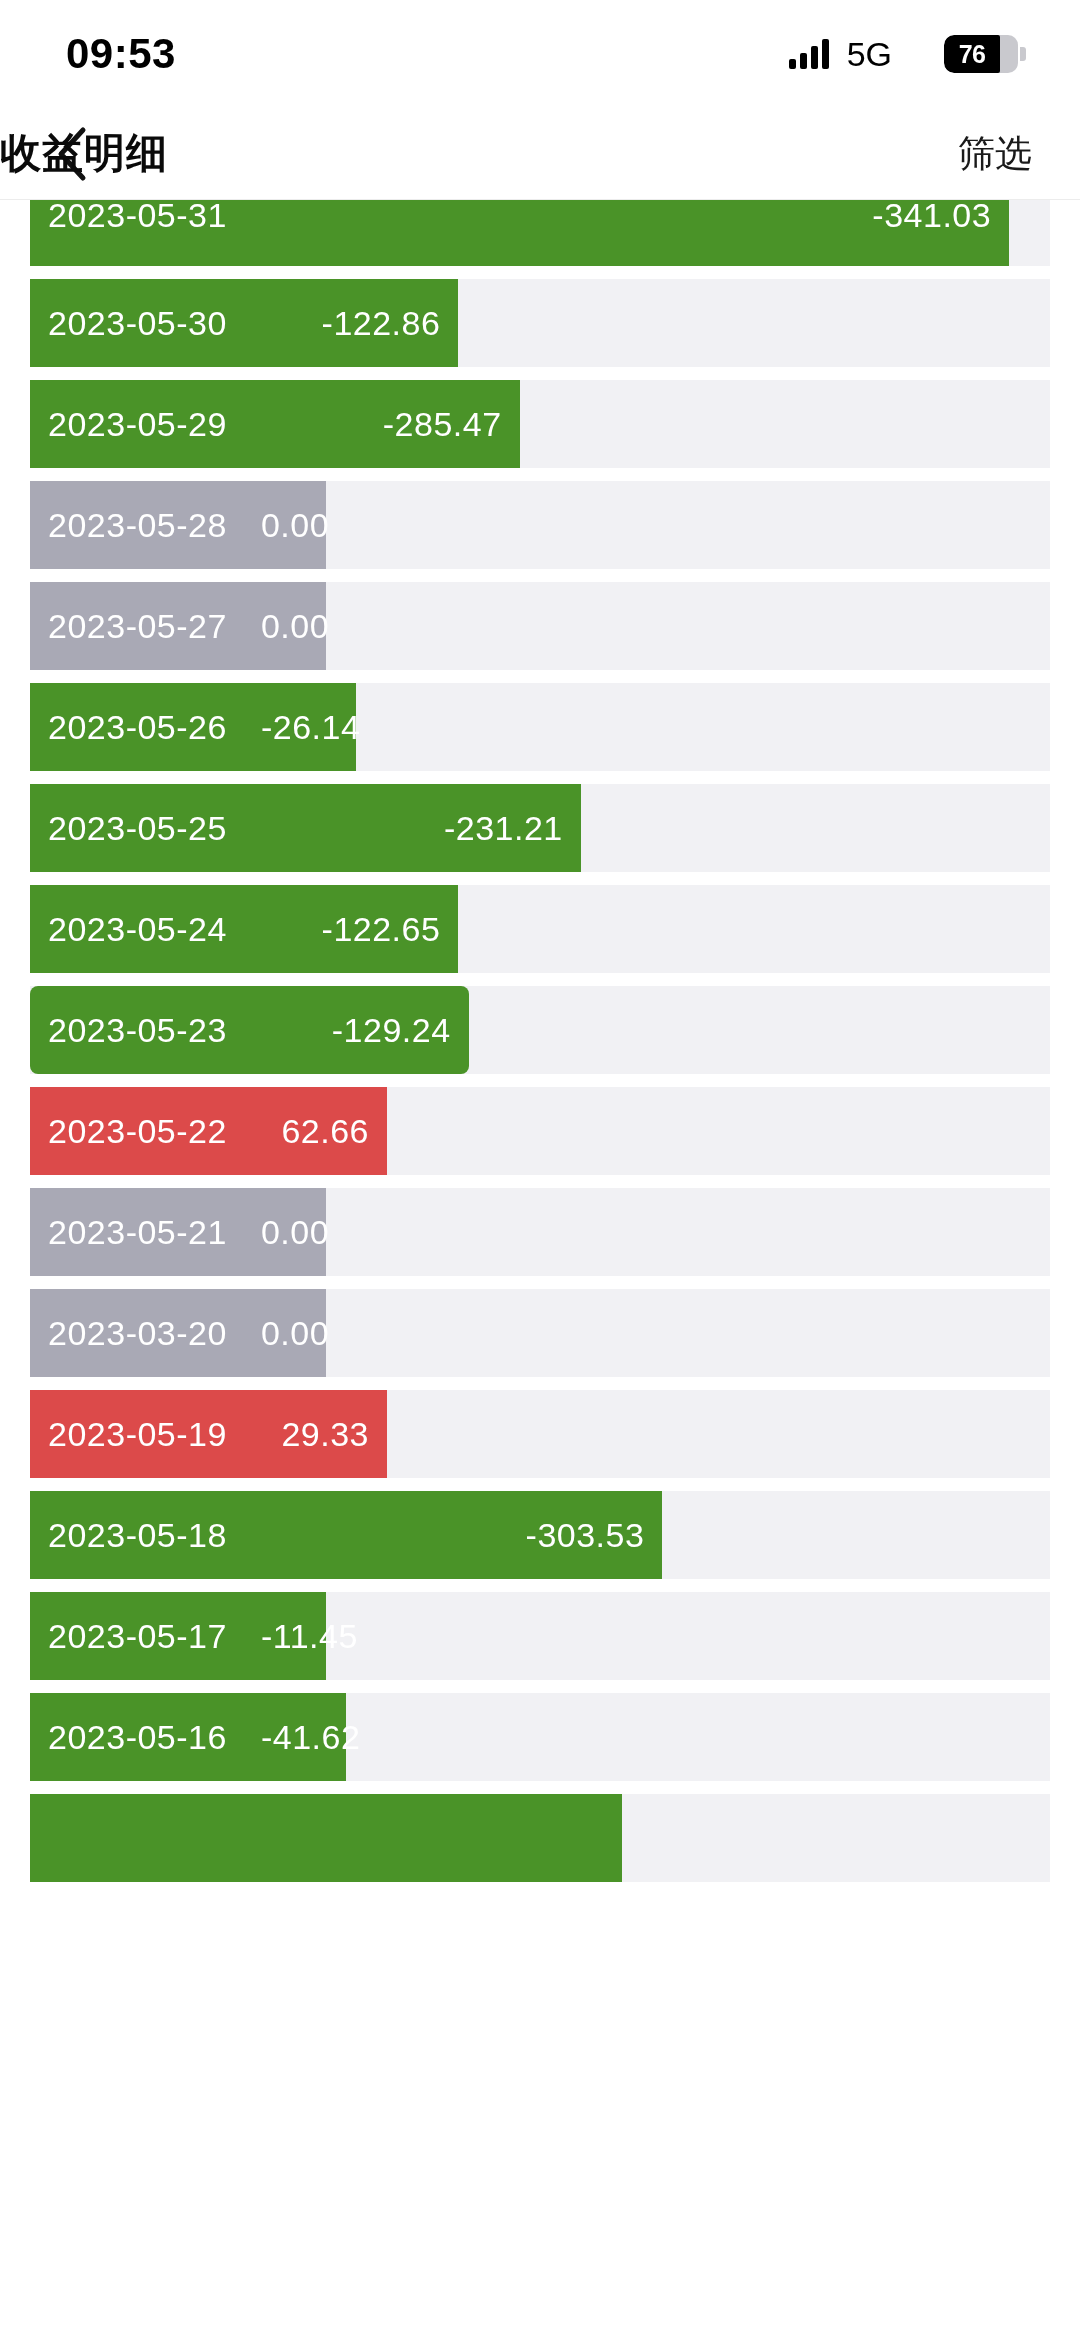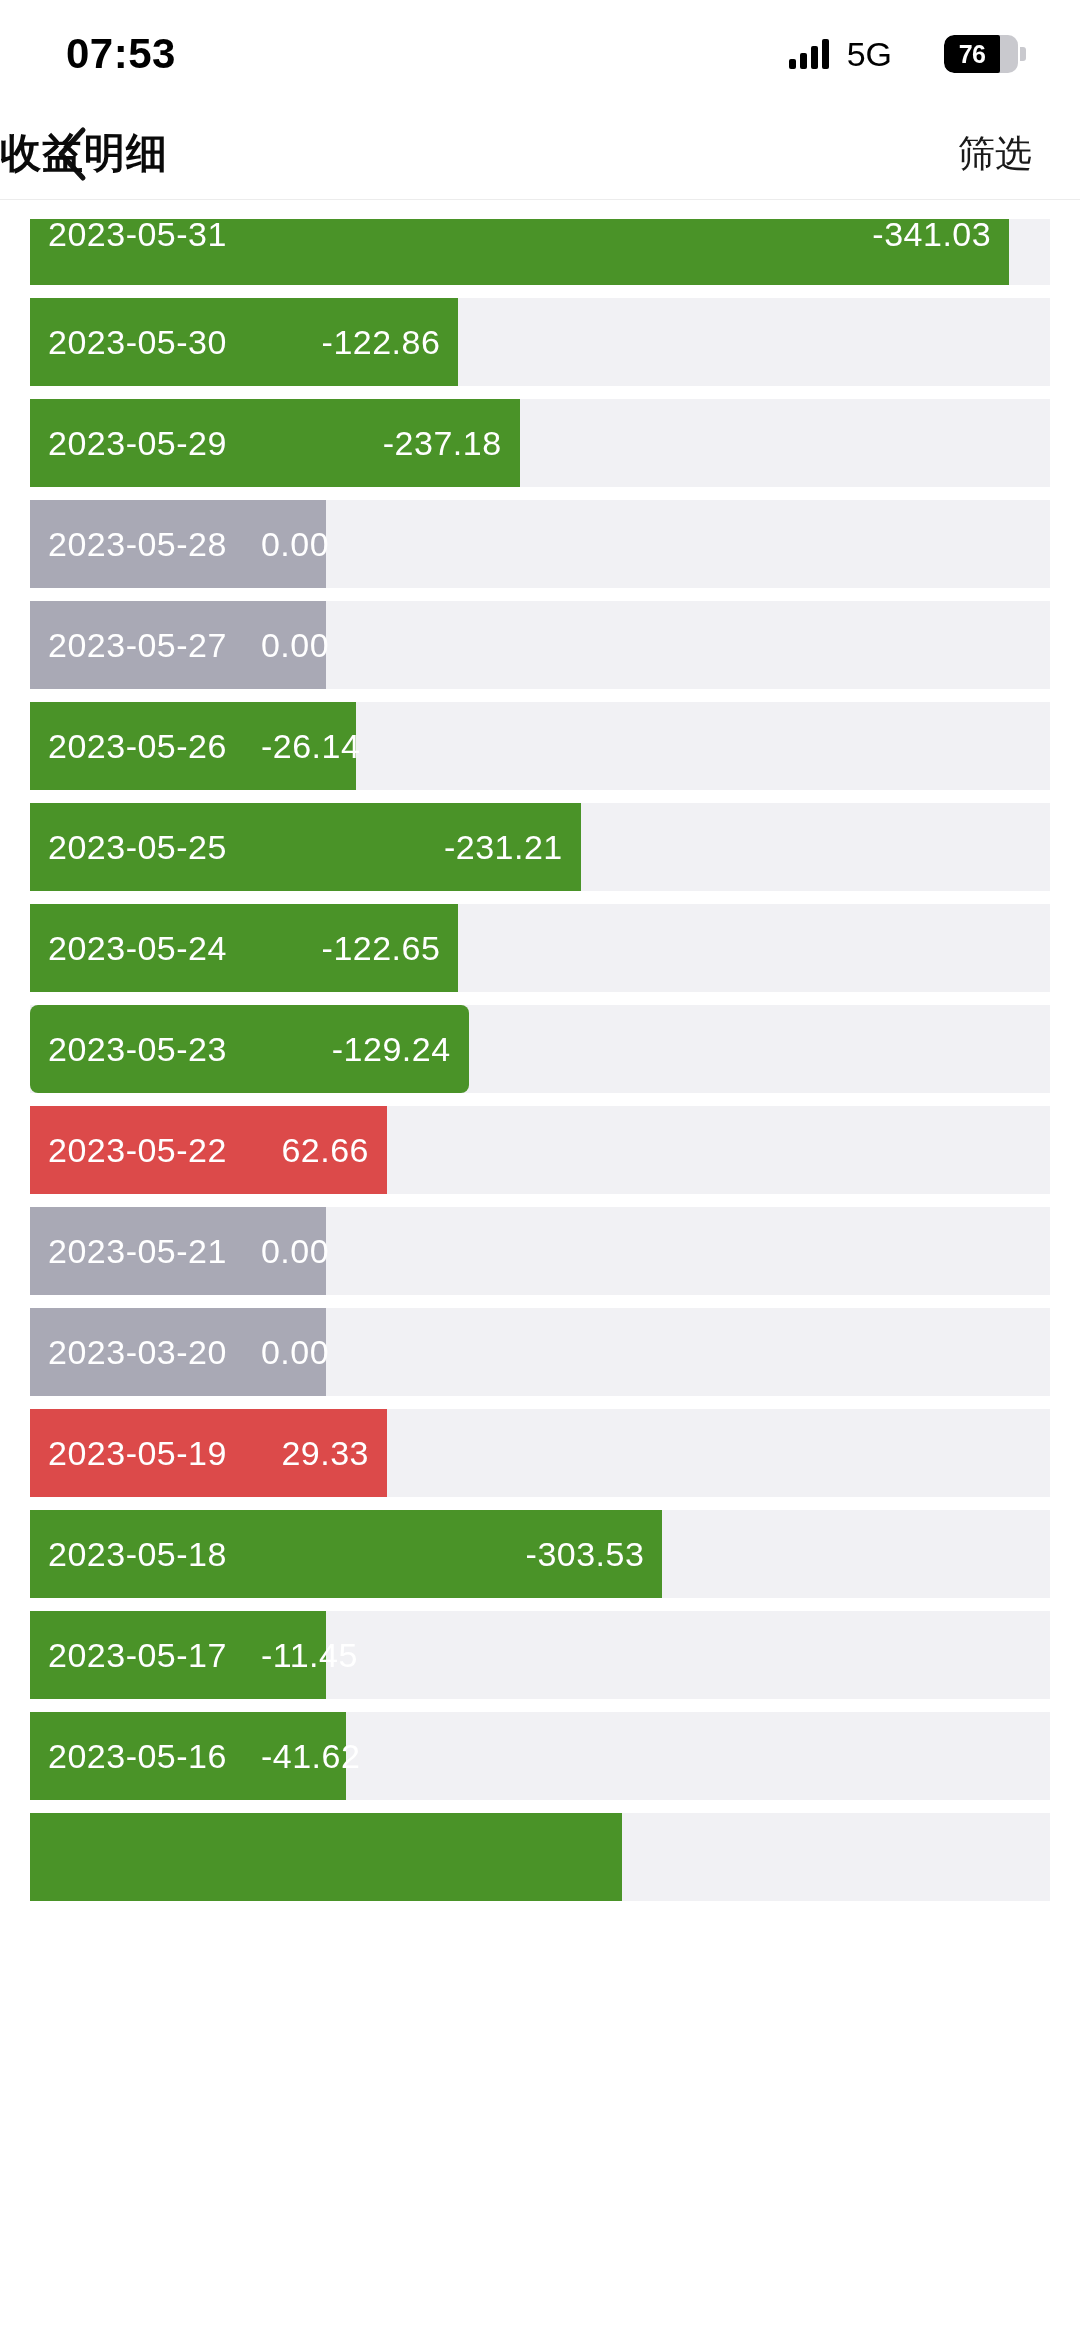--- a/index.html
+++ b/index.html
@@ -65,21 +65,21 @@
     font-size:41px; font-weight:700; color:#0a0a0a; letter-spacing:1px;
   }
   .nav-action{
     position:absolute; right:48px; top:50%; transform:translateY(-50%);
     font-size:37px; color:#1a1a1a; cursor:pointer;
   }
 
   
   .list{
     position:absolute; top:200px; left:0; right:0; bottom:0;
-    overflow:hidden; background:#fff;margin-top:19px;
+    overflow:hidden; background:#fff;
   }
   .row{
     position:relative; width:100%; height:88px;
     padding:0 30px 0 30px;
     margin-bottom:1px;
   }
   .track{
     position:relative; width:100%; height:100%;
     background:#f1f1f4;
   }
@@ -112,21 +112,21 @@
     font-size:28px; color:#ffffff; opacity:0.55;
     letter-spacing:6px; pointer-events:none;
   }
 </style>
 </head>
 <body>
 
 <div id="app">
 
   <div class="statusbar">
-    <div class="status-time">07:53</div>
+    <div class="status-time">09:53</div>
     <div class="status-right">
       <span class="signal">
         <i></i>
           <i></i>
           <i></i>
           <i></i>
       </span>
       <span class="net-label">5G</span>
       <span class="battery">
         <span class="battery-body">
@@ -166,21 +166,21 @@
             <span class="date">2023-05-30</span>
             <span class="amount">-122.86</span>
           </div>
         </div>
       </div>
       <div class="spacer"></div>
       <div class="row">
         <div class="track">
           <div class="bar green" style="width: 48%;">
             <span class="date">2023-05-29</span>
-            <span class="amount">-237.18</span>
+            <span class="amount">-285.47</span>
           </div>
         </div>
       </div>
       <div class="spacer"></div>
       <div class="row">
         <div class="track">
           <div class="bar grey" style="width: 29%;">
             <span class="date">2023-05-28</span>
             <span class="amount">0.00</span>
           </div>

